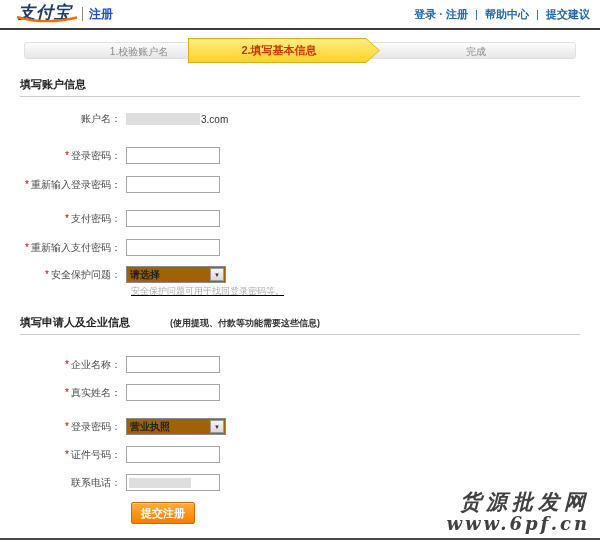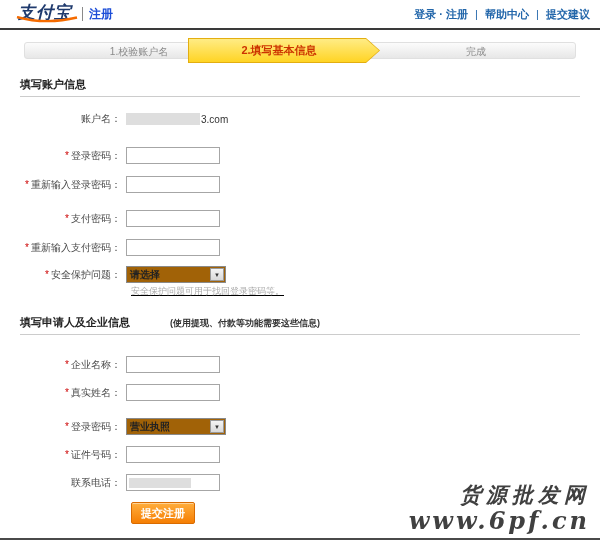--- a/index.html
+++ b/index.html
@@ -83,21 +83,21 @@
     background: linear-gradient(#ffae3d, #f57e03); border: 1px solid #d96b00; border-radius: 2px;
     color: #fff; font-size: 11px; font-weight: bold; cursor: pointer;
     box-shadow: inset 0 1px 0 rgba(255,255,255,.45); }
 
   
   .footer-line { position: absolute; left: 0; right: 0; bottom: 5px; height: 2px; background: #4a4a4a; }
   .watermark { position: absolute; right: 10px; bottom: 10px; text-align: right;
     color: #404040; font-style: italic; font-weight: bold; line-height: 1.15;
     font-family: "DejaVu Serif", serif; pointer-events: none; }
   .wm-line1 { font-size: 21px; letter-spacing: 5px; }
-  .wm-line2 { font-size: 24px; letter-spacing: 3px; }
+  .wm-line2 { font-size: 18px; letter-spacing: 3px; }
 </style>
 </head>
 <body>
 
 <div class="page">
 
   <div class="topbar">
     <div class="logo-area">
       <div class="logo">
         <span class="logo-text">支付宝</span>

